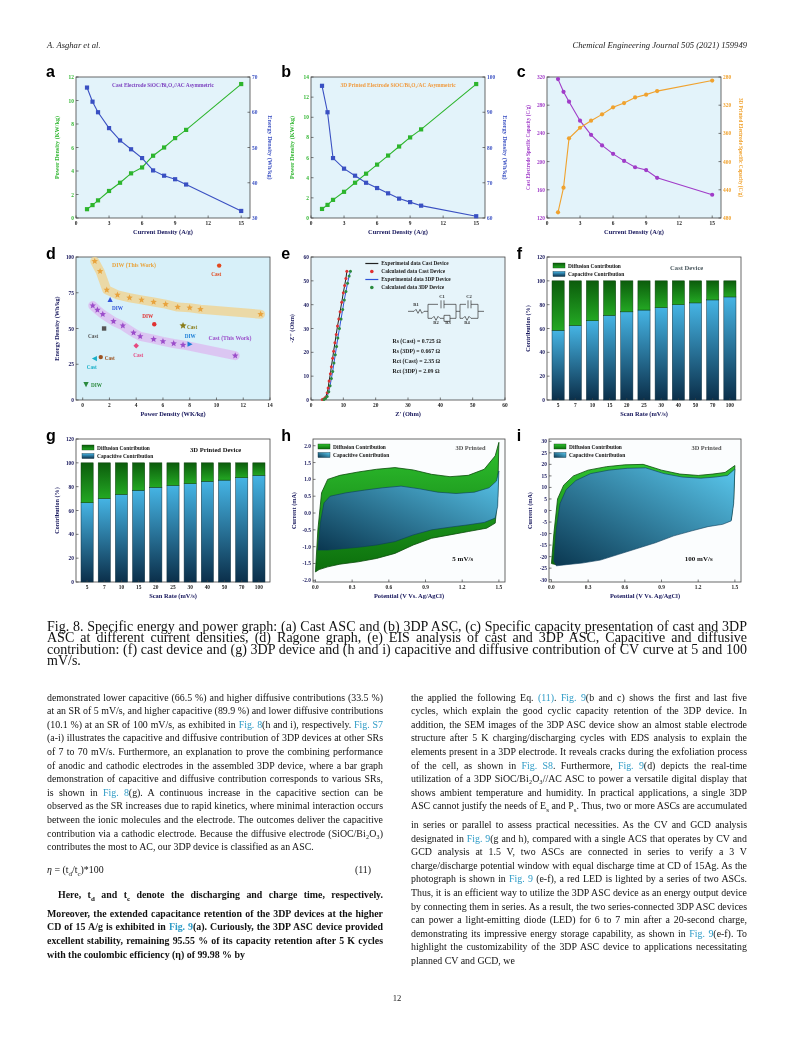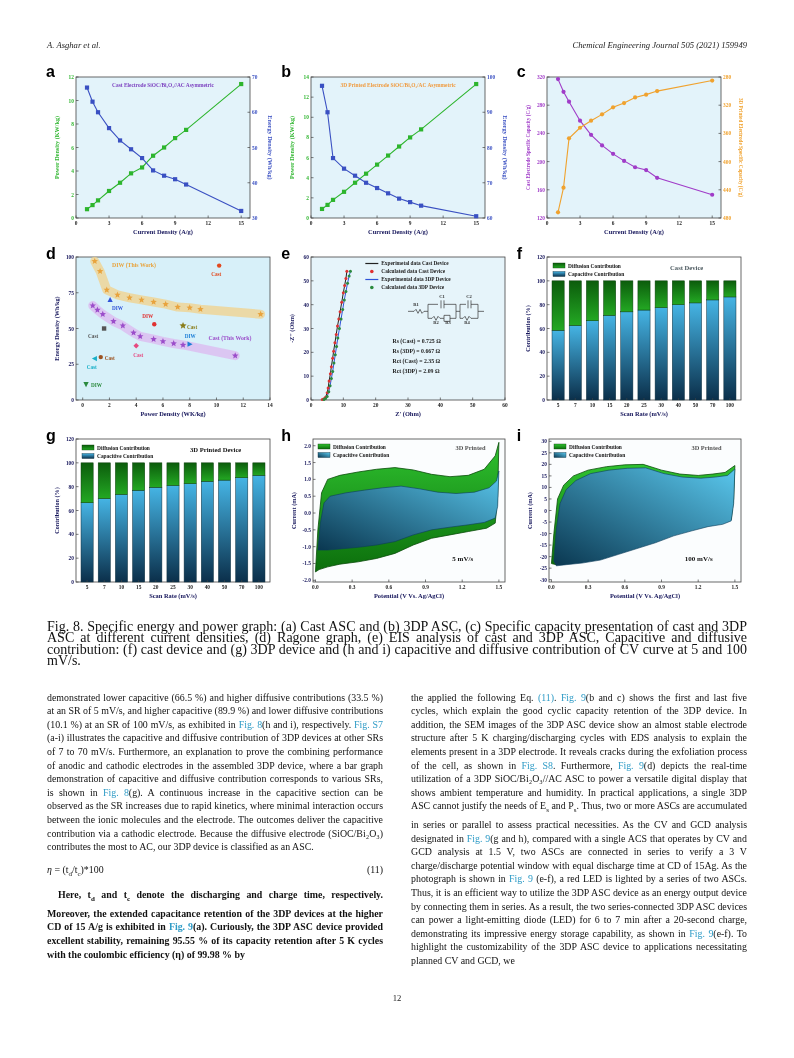--- a/index.html
+++ b/index.html
@@ -8,21 +8,21 @@
   .header{display:flex;justify-content:space-between;padding:40px 47px 0 47px;font-size:8.6px;font-style:italic;color:#222;}
   .figure-grid{width:706px;margin:16px auto 0 auto;display:grid;grid-template-columns:repeat(3,1fr);row-gap:3px;}
   .panel{position:relative;height:179px;}
   .panel-letter{position:absolute;left:2px;top:-3px;font-family:"Liberation Sans",sans-serif;font-weight:bold;font-size:16px;color:#000;z-index:2;}
   svg.chart{position:absolute;left:4px;top:1px;}
   .caption{margin:12px 47px 0 47px;font-size:14px;line-height:11.4px;text-align:justify;color:#111;}
   .body-columns{display:flex;gap:28px;margin:24px 47px 0 47px;}
   .col{flex:1;font-size:9.9px;line-height:13.6px;text-align:justify;}
   .col p{margin:0;}
   .col p.indent{text-indent:11px;font-weight:bold;}
-  .eq-row{display:flex;justify-content:space-between;margin:9px 0 7px 0;}
+  .eq-row{display:flex;justify-content:space-between;margin:9px 12px 7px 0;}
   .ref{color:#2e9bc6;cursor:pointer;}
   sub{font-size:7px;}
   .pagenum{text-align:center;margin-top:26px;font-size:8.6px;color:#222;}
 </style>
 </head>
 <body>
 
 <div class="page">
   <div class="header">
     <span>A. Asghar et al.</span>

